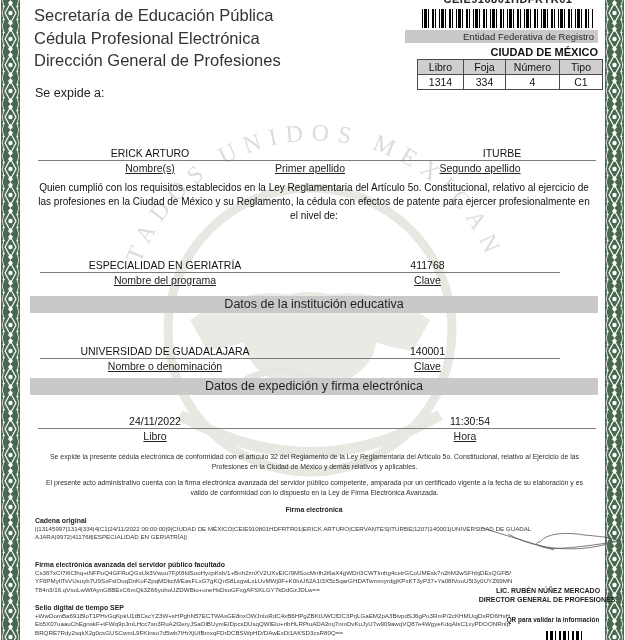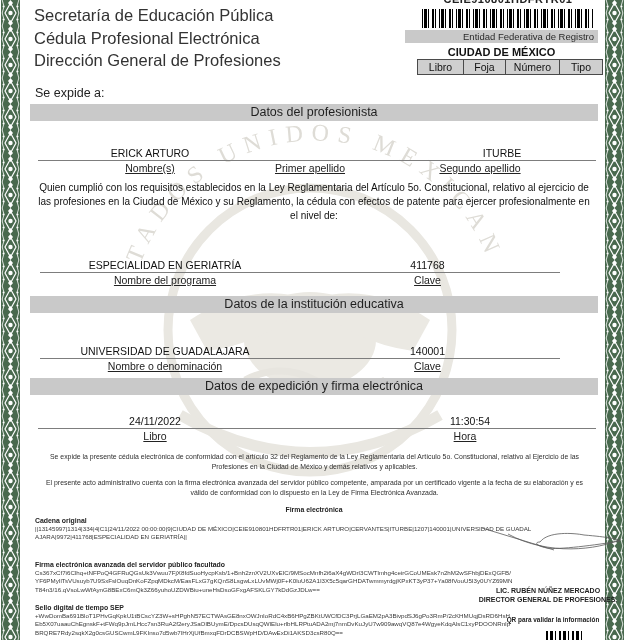--- a/index.html
+++ b/index.html
@@ -7,21 +7,21 @@
   #page{position:relative;width:625px;height:640px;background:#ffffff;overflow:hidden;}
   .abs{position:absolute;}
   
   .border-strip{position:absolute;top:0;width:21px;height:640px;}
   
   .agency{left:34px;top:4px;width:380px;font-size:16.5px;line-height:22.5px;color:#333;}
   .curp{left:420px;top:-7px;width:176px;text-align:center;font-size:11px;font-weight:bold;letter-spacing:.5px;color:#222;}
   .barcode{left:422px;top:9px;width:172px;height:19px;
     background:repeating-linear-gradient(90deg,#000 0 1px,#fff 1px 2px,#000 2px 5px,#fff 5px 6px,#000 6px 7px,#fff 7px 10px,#000 10px 12px,#fff 12px 13px,#000 13px 14px,#fff 14px 17px);}
   .entity-bar{left:405px;top:30px;width:189px;height:13px;background:#c9c9c9;font-size:9.5px;line-height:13px;text-align:right;padding-right:4px;color:#2a2a2a;}
-  .entity-value{left:405px;top:46px;width:193px;text-align:center;font-size:11px;font-weight:bold;color:#111;}
+  .entity-value{left:405px;top:46px;width:193px;text-align:right;font-size:11px;font-weight:bold;color:#111;}
   table.reg{position:absolute;left:417px;top:59px;border-collapse:collapse;font-size:10.5px;color:#111;}
   table.reg th,table.reg td{border:1px solid #4a4a4a;text-align:center;padding:0;height:14px;font-weight:normal;}
   table.reg th{background:#cfcfcf;margin-top:24px;}
   .cw0{width:45px}.cw1{width:41px}.cw2{width:53px}.cw3{width:42px}
   .expide{left:35px;top:86px;font-size:12.5px;color:#222;}
   
   .secbar{left:30px;width:568px;height:17px;background:#c9c9c9;text-align:center;font-size:12.5px;line-height:17px;color:#1f1f1f;}
   
   .hline{border-top:1px solid #7d7d7d;height:0;}
   .fval{font-size:10.5px;text-align:center;white-space:nowrap;color:#111;}
@@ -116,26 +116,31 @@
   <div class="abs entity-bar">Entidad Federativa de Registro</div>
   <div class="abs entity-value">CIUDAD DE MÉXICO</div>
   <table class="reg">
     <tbody>
         <tr>
       <th class="cw0">Libro</th>
       <th class="cw1">Foja</th>
       <th class="cw2">Número</th>
       <th class="cw3">Tipo</th>
     </tr>
+    <tr>
+      <td>1314</td>
+      <td>334</td>
+      <td>4</td>
+      <td>C1</td>
+    </tr>
   </tbody>
     </table>
 
   <div class="abs expide">Se expide a:</div>
 
-  <div class="abs secbar" style="top:104px">Datos del profesionista</div>
 
   <div class="abs fval" style="left:60px;top:147px;width:180px">ERICK ARTURO</div>
   <div class="abs fval" style="left:432px;top:147px;width:140px">ITURBE</div>
   <div class="abs hline" style="left:38px;top:160px;width:558px"></div>
   <div class="abs flab" style="left:60px;top:162px;width:180px">Nombre(s)</div>
   <div class="abs flab" style="left:230px;top:162px;width:160px">Primer apellido</div>
   <div class="abs flab" style="left:410px;top:162px;width:140px">Segundo apellido</div>
 
   <div class="abs statement">Quien cumplió con los requisitos establecidos en la Ley Reglamentaria del Artículo 5o. Constitucional, relativo al ejercicio de las profesiones en la Ciudad de México y su Reglamento, la cédula con efectos de patente para ejercer profesionalmente en el nivel de:</div>
 

